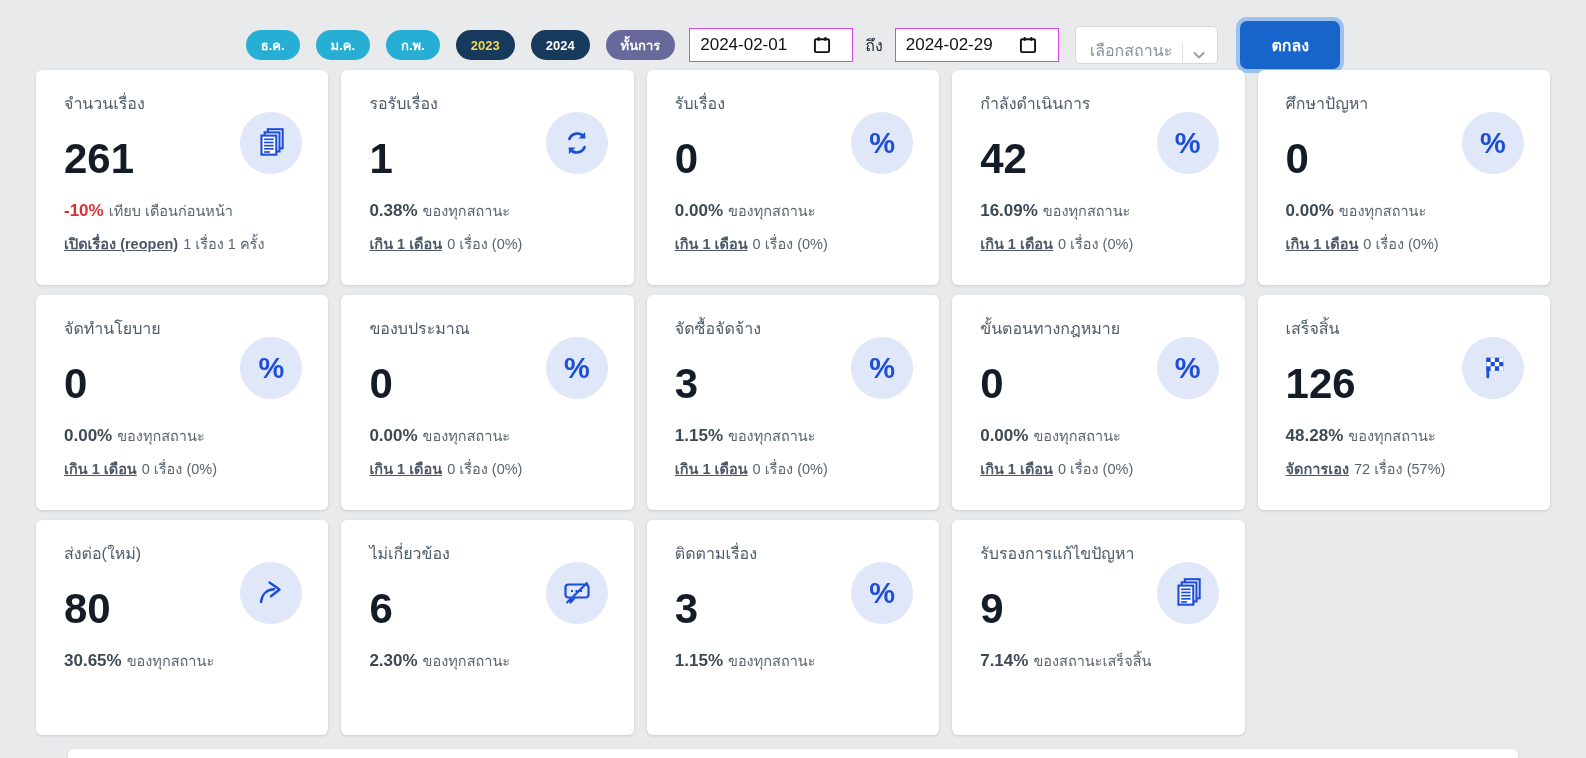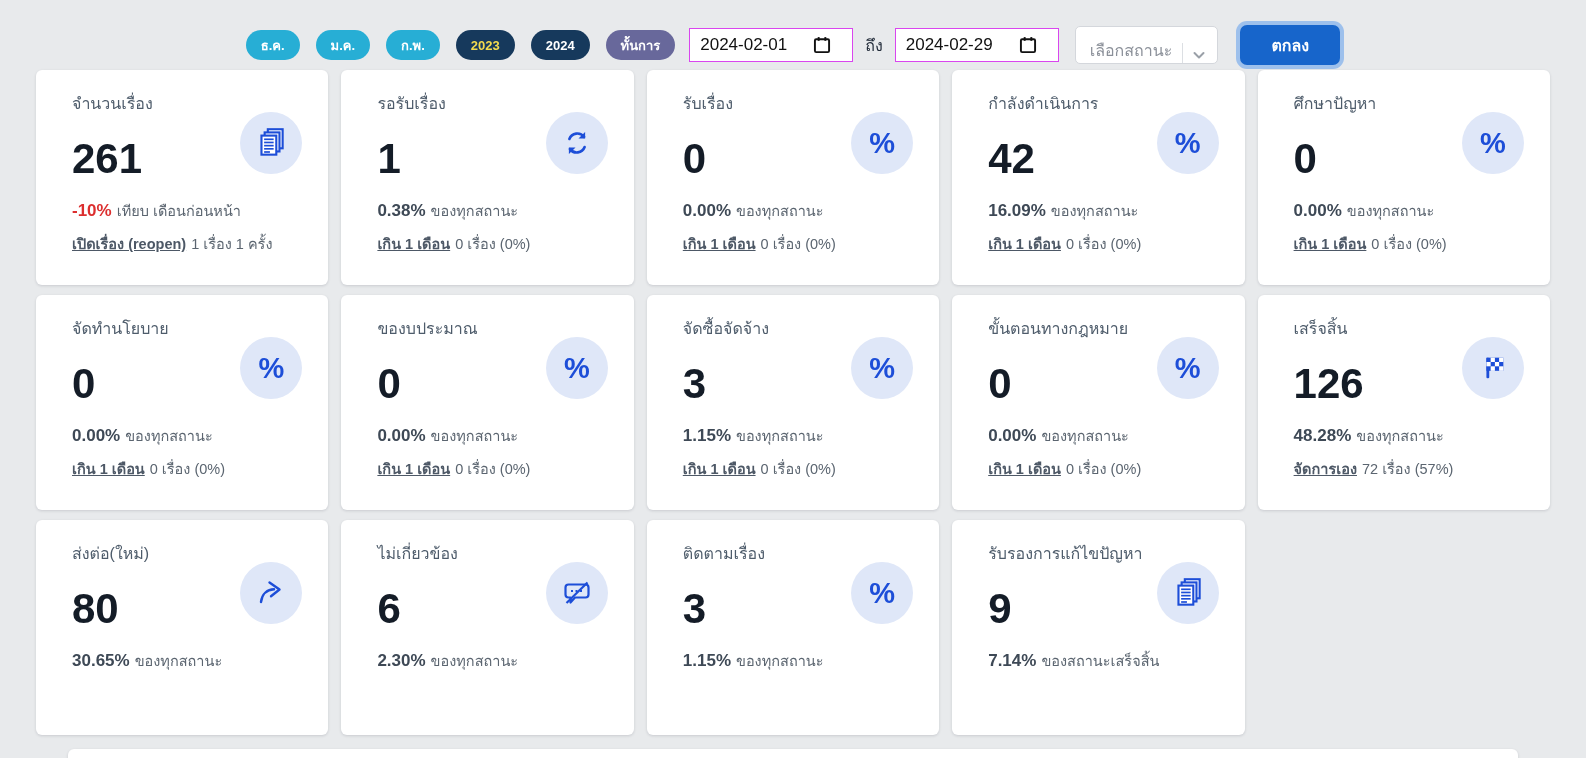--- a/index.html
+++ b/index.html
@@ -31,35 +31,35 @@
   }
   .to-label { font-size:16px; color:#1f2937; padding:0 2px; }
   .status-select {
     display:flex; align-items:flex-end; height:38px; background:#fff;
     border:1px solid #d4d7dc; border-radius:5px; padding:0 10px 0 14px;
     margin-left:6px; cursor:pointer; min-width:138px;
   }
   .status-select .sel-text { font-size:16px; color:#8b9099; flex:1; }
   .status-select .divider { width:1px; height:20px; background:#dcdfe3; margin:0 8px 0 10px; }
   .ok-btn {
-    height:40px; min-width:100px; margin-left:12px;
+    height:48px; min-width:100px; margin-left:12px;
     background:#1765cb; color:#fff; font-size:16px; font-weight:bold;
     border:none; border-radius:7px; cursor:pointer;
     box-shadow:0 0 0 4px #9dc0ec;
     font-family:"Liberation Sans",sans-serif;
   }
 
   
   .grid {
     display:grid; grid-template-columns:repeat(5,1fr);
     gap:10px 13px; padding:0 36px; margin-top:0;
   }
   .card {
     position:relative; background:#fff; border-radius:6px;
-    min-height:215px; padding:21px 36px;
+    min-height:215px; padding:21px 28px;
     box-shadow:0 1px 3px rgba(16,24,40,.14);
   }
   .card-title { font-size:16px; color:#4e5c6b; }
   .card-value { font-size:42px; font-weight:bold; color:#141c27; margin-top:20px; line-height:1.1; }
   .icon-circle {
     position:absolute; top:42px; right:26px; width:62px; height:62px;
     border-radius:50%; background:#dfe7f8;
     display:flex; align-items:center; justify-content:center;
   }
   .pct-glyph { font-size:29px; font-weight:bold; color:#1d4ed8; line-height:1; }

